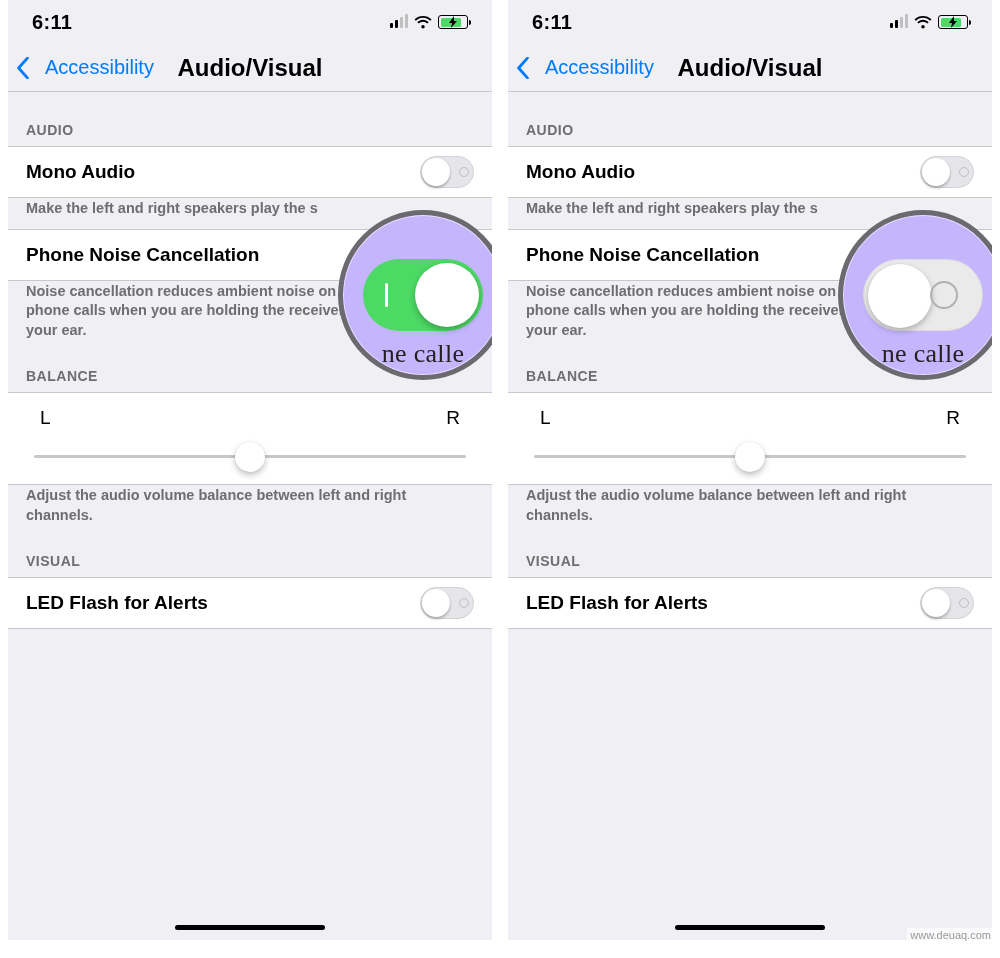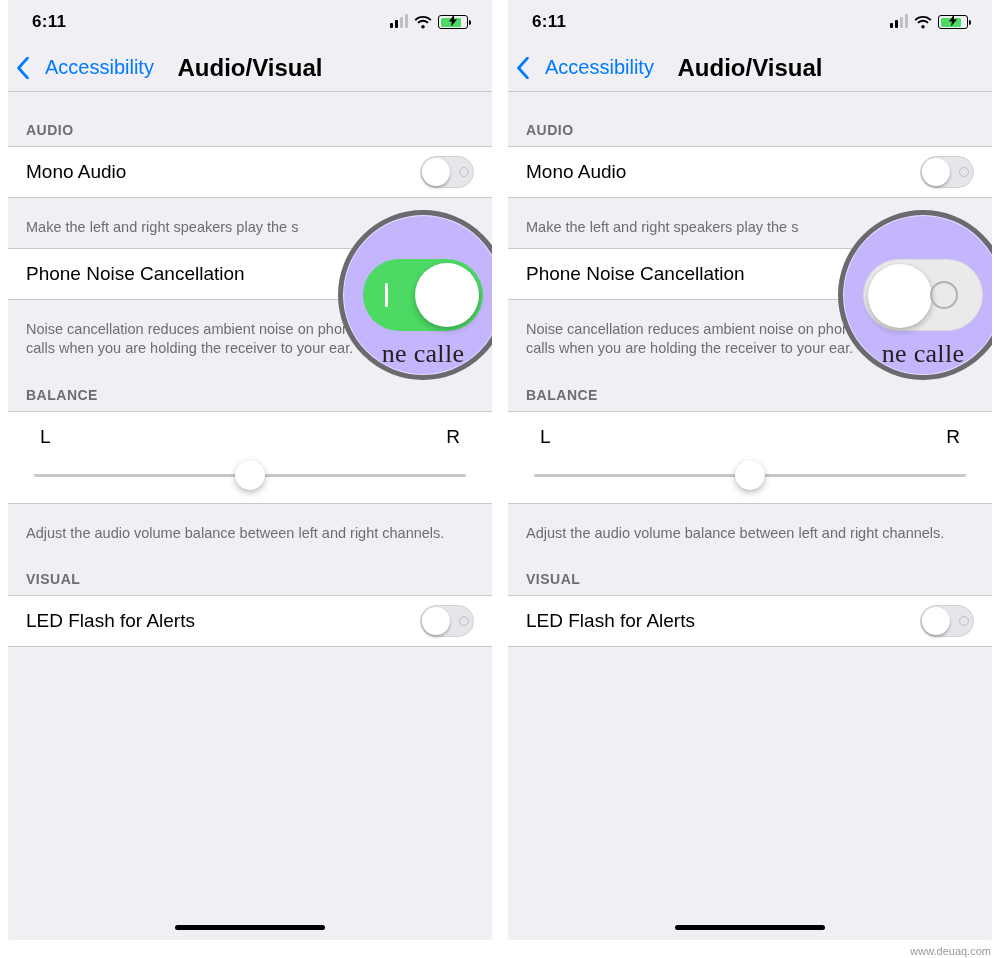--- a/index.html
+++ b/index.html
@@ -39,21 +39,21 @@
     border-radius: 2px;
   }
   
   .status-bar {
     height: 44px;
     display: flex;
     align-items: center;
     justify-content: space-between;
     padding: 16px 24px;
     background: var(--bg);
-    font-size: 17px;
+    font-size: 20px;
     font-weight: 600;
   }
   .status-time { letter-spacing: 0.3px; }
   .status-icons { display: flex; align-items: center; gap: 6px; }
   .signal-bars { display:flex; align-items:flex-end; gap:2px; height:12px;}
   .signal-bars span{ width:3px; background:#000; display:block; border-radius:1px;}
   .signal-bars span:nth-child(1){height:5px;}
   .signal-bars span:nth-child(2){height:8px;}
   .signal-bars span:nth-child(3){height:11px; background:#c0c0c0;}
   .signal-bars span:nth-child(4){height:14px; background:#c0c0c0;}
@@ -93,25 +93,26 @@
   .section-header.tight{ padding-top:18px; }
   .row {
     background: var(--row-bg);
     min-height: 52px;
     display:flex; align-items:center; justify-content:space-between;
     padding: 0 18px;
     font-size:19px;
     border-top: 0.5px solid var(--sep);
     border-bottom: 0.5px solid var(--sep);
     position:relative;
+    font-weight:bold;
   }
   .row-label{}
   .footer-note {
     font-size:14.5px; color:var(--secondary);
-    padding: 20px 18px 10px; line-height:1.35;
+    padding: 1px 18px 10px; line-height:1.35;font-weight:bold;
   }
   
   .toggle {
     width: 54px; height: 32px; border-radius: 16px;
     background: var(--track); border:1px solid var(--track-border);
     position:relative; flex-shrink:0;
   }
   .toggle .knob{
     position:absolute; top:1px; left:1px; width:28px; height:28px;
     background:#fff; border-radius:50%;
@@ -172,21 +173,21 @@
   .big-toggle.off .ring{
     position:absolute; right:24px; top:50%; transform:translateY(-50%);
     width:28px; height:28px; border:2.5px solid #b0b0b5; border-radius:50%;
   }
   
   .home-indicator{
     position:absolute; bottom:10px; left:50%; transform:translateX(-50%);
     width:150px; height:5px; background:#000; border-radius:3px;
   }
   .watermark{
-    position:absolute; bottom:0; right:6px; font-size:11px; color:#999;
+    position:absolute; bottom:16px; right:6px; font-size:11px; color:#999;
     background:rgba(255,255,255,0.7); padding:1px 3px;
   }
 </style>
 </head>
 <body>
 
 <div class="stage">
 
   <div class="phone">
 

